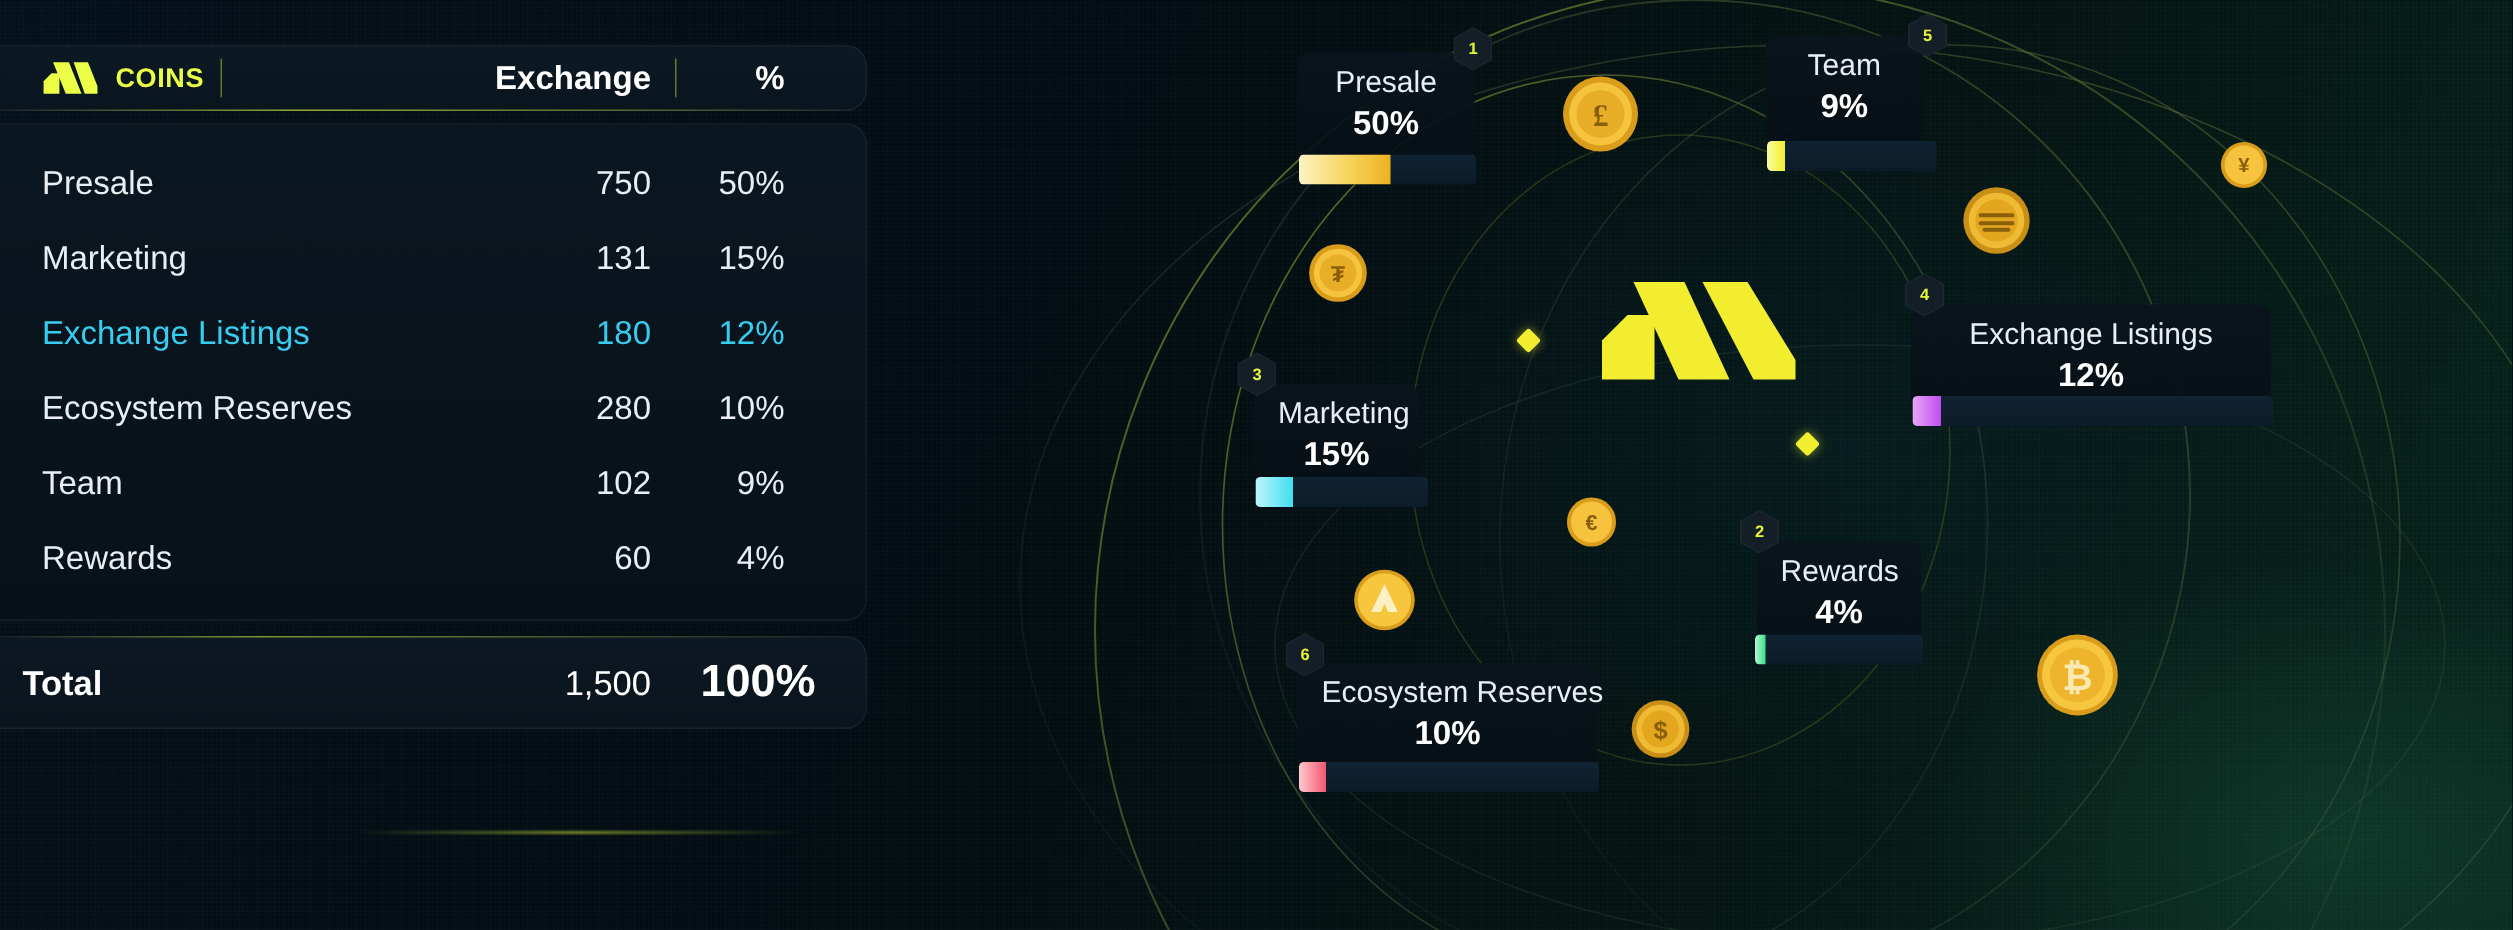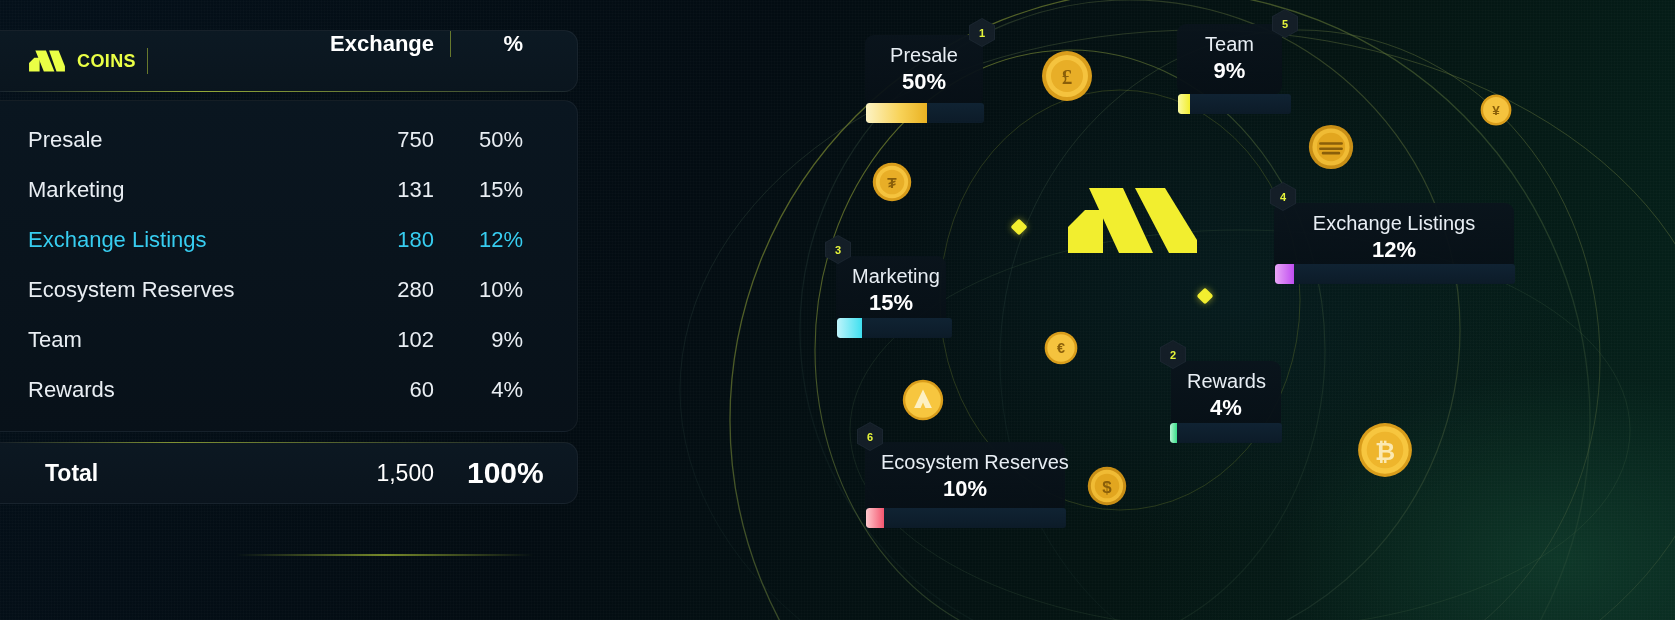--- a/index.html
+++ b/index.html
@@ -31,22 +31,22 @@
   .table-wrap {
     position: absolute; left: 0px; top: 30px; width: 578px;
   }
   .panel {
     background: linear-gradient(180deg, #0b1721 0%, #08131b 100%);
     border: 1px solid rgba(255,255,255,0.055);
     border-left: none;
     border-radius: 0 14px 14px 0;
   }
   .thead {
-    height: 62px;
-    display: flex; 
+    height: 44px;
+    display: flex; align-items: center;
     border-radius: 0 14px 14px 0;
     background: linear-gradient(180deg, #0c1923 0%, #0a151e 100%);
     position: relative;
   }
   .thead::after {
     content: ""; position: absolute; left: 0; right: 0; bottom: -1px; height: 1px;
     background: linear-gradient(90deg, rgba(214,240,60,0.0) 0%, rgba(214,240,60,0.65) 35%, rgba(214,240,60,0.25) 80%, rgba(214,240,60,0) 100%);
   }
   .brand { display: flex; align-items: center; gap: 11px; padding-left: 28px; flex: 1; }
   .logo-mark { width: 38px; height: 24px; display:block; }
@@ -77,21 +77,21 @@
     margin-top: 10px; height: 62px; display: flex; align-items: center;
     background: linear-gradient(180deg, #0c1822 0%, #0a141d 100%);
     border: 1px solid rgba(255,255,255,0.05);
     border-left: none; border-radius: 0 14px 14px 0;
     position: relative;
   }
   .tfoot::before {
     content:""; position:absolute; left:0; right:0; top:-1px; height:1px;
     background: linear-gradient(90deg, rgba(214,240,60,0) 0%, rgba(214,240,60,0.55) 30%, rgba(214,240,60,0.18) 75%, rgba(214,240,60,0) 100%);
   }
-  .tfoot .name { flex:1; padding-left:45px; color:#fff; font-size:23px; font-weight:700; }
+  .tfoot .name { flex:1; padding-left:15px; color:#fff; font-size:23px; font-weight:700; }
   .tfoot .mil  { width:152px; text-align:right; color:#fff; font-size:23px; font-weight:400; }
   .tfoot .gap  { width:33px; }
   .tfoot .pct  { width:110px; text-align:right; padding-right:54px; color:#fff; font-size:30px; font-weight:700; }
   .foot-glow {
     position:absolute; left:235px; top:554px; width:300px; height:2px;
     background: linear-gradient(90deg, rgba(214,240,60,0) 0%, rgba(214,240,60,0.55) 50%, rgba(214,240,60,0) 100%);
     filter: blur(0.6px);
   }
 
   

